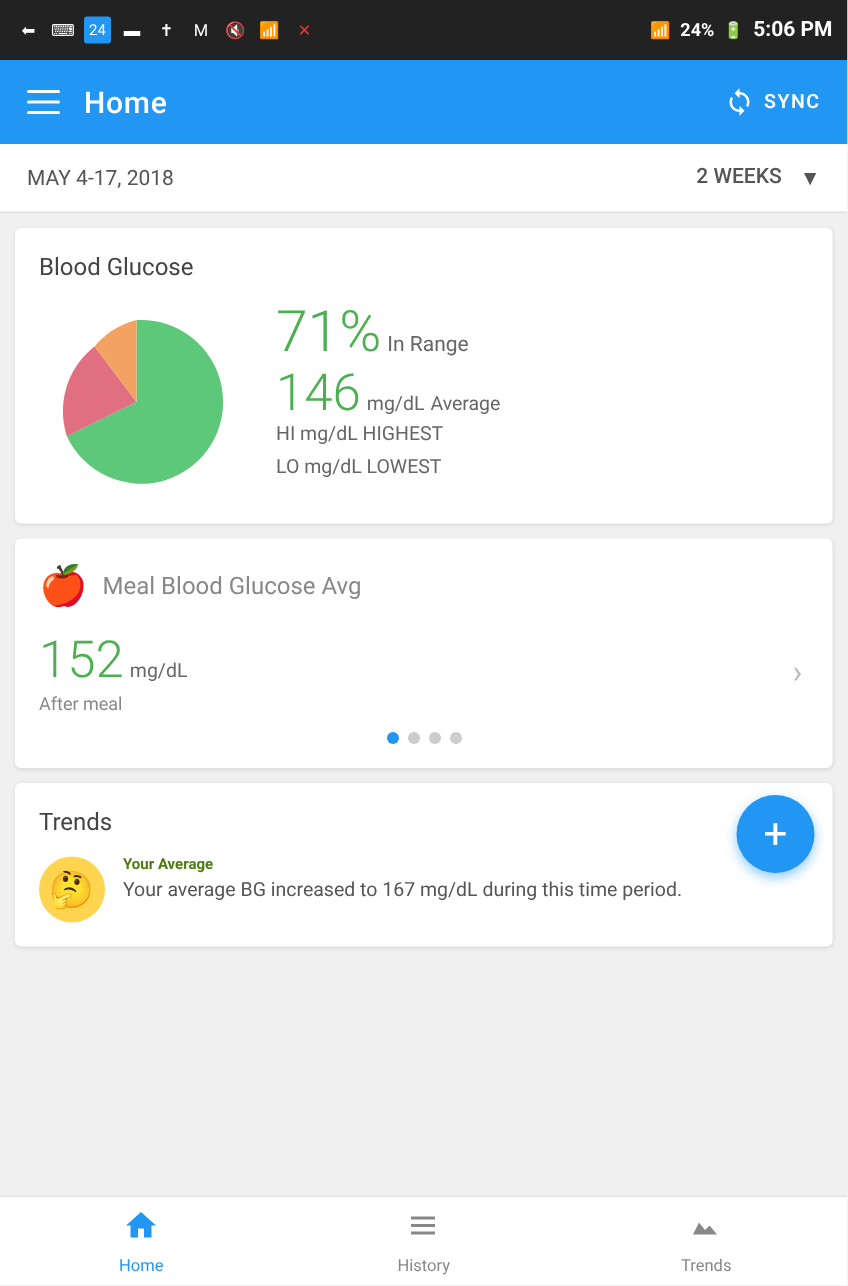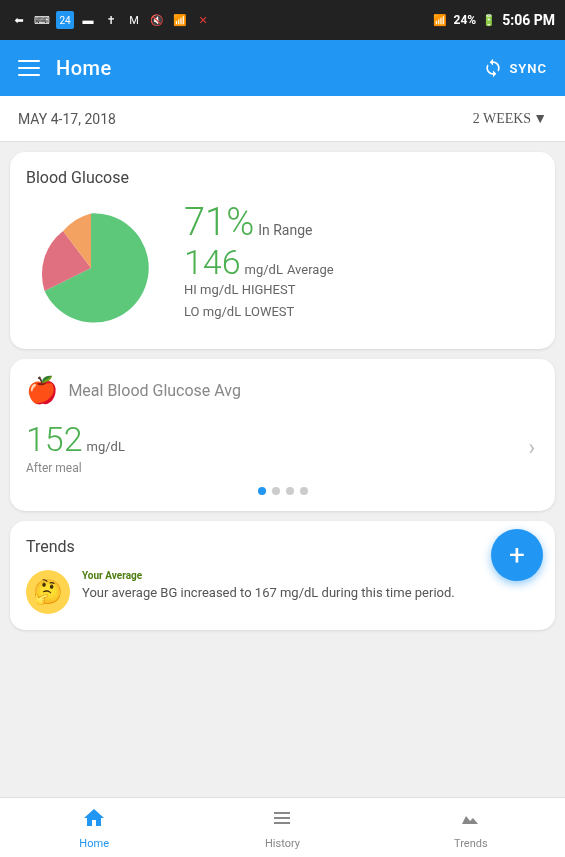--- a/index.html
+++ b/index.html
@@ -110,23 +110,22 @@
       padding: 0 18px;
     }
     .date-label {
       color: #555;
       font-size: 14px;
       font-weight: 400;
     }
     .period-selector {
       display: flex;
       align-items: flex-start;
-      gap: 2px;
+      gap: 12px;
       cursor: pointer;
-      font-family: Liberation Serif, serif;
     }
     .period-label {
       color: #555;
       font-size: 14px;
       font-weight: 500;
     }
     .chevron-down {
       color: #555;
       font-size: 14px;
     }
@@ -139,21 +138,21 @@
       background: #f0f0f0;
       display: flex;
       flex-direction: column;
       gap: 0;
     }
 
     
     .card {
       background: white;
       margin: 10px 10px 0 10px;
-      border-radius: 15px;
+      border-radius: 4px;
       padding: 16px;
       box-shadow: 0 1px 3px rgba(0,0,0,0.1);
     }
 
     
     .bg-card-title {
       font-size: 16px;
       color: #444;
       margin-bottom: 14px;
     }

